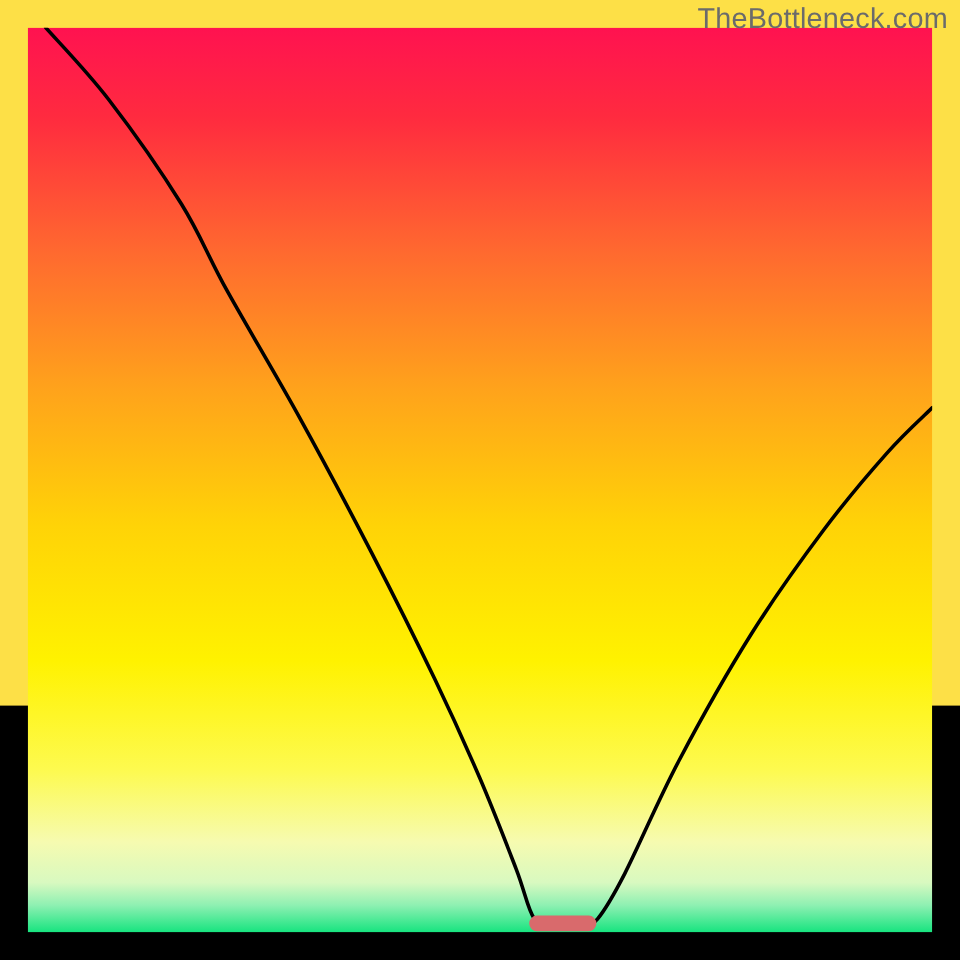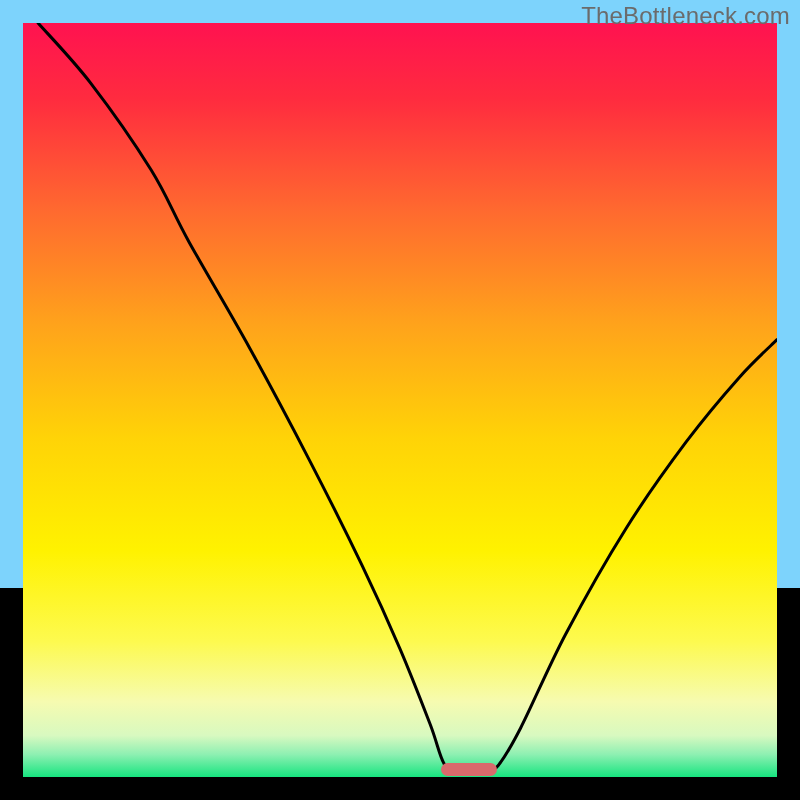--- a/index.html
+++ b/index.html
@@ -8,21 +8,21 @@
     width: 800px;
     height: 800px;
     background: #000;
     overflow: hidden;
     font-family: Arial, Helvetica, sans-serif;
   }
   .frame {
     position: relative;
     width: 800px;
     height: 588px;
-    background: #7dd3fc;
+    background: #fde047;
   }
   .watermark {
     position: absolute;
     top: 2px;
     right: 10px;
     color: #6b6b6b;
     font-size: 24px;
     font-weight: 400;
     letter-spacing: 0.2px;
     z-index: 3;

